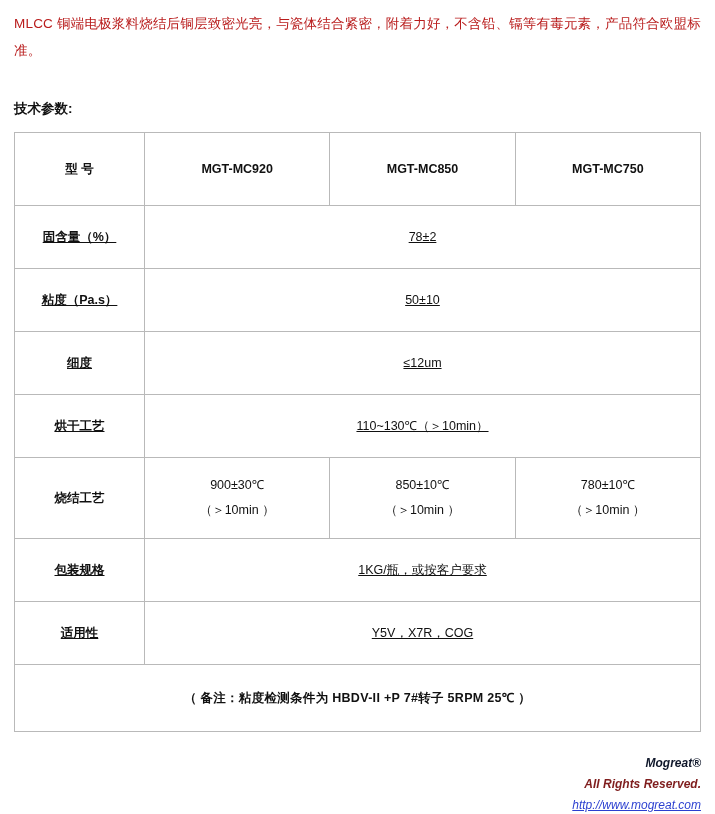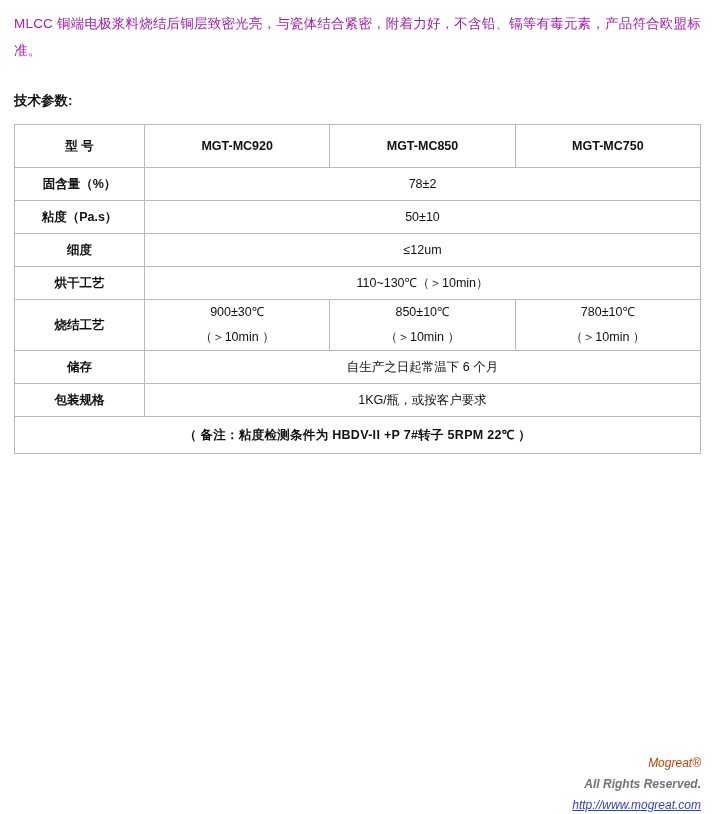--- a/index.html
+++ b/index.html
@@ -20,60 +20,61 @@
     width: 715px;
     height: 814px;
     box-sizing: border-box;
     padding: 0 14px;
   }
   .intro {
     margin-top: 10px;
     font-size: 13.5px;
     line-height: 2.0;
     letter-spacing: 0.2px;
-    color: #a21caf;
+    color: #b91c1c;
   }
   .section-title {
-    margin-top: 28px;
+    margin-top: 36px;
     margin-bottom: 14px;
     font-size: 13.5px;
     font-weight: bold;
     color: #111;
   }
   table.spec {
     border-collapse: collapse;
     width: 687px;
     table-layout: fixed;
   }
   table.spec td {
     border: 1px solid #b9b9b9;
     text-align: center;
     vertical-align: middle;
     font-size: 12.5px;
     color: #111;
-    padding: 0 4px;
+    padding: 15px 4px;
   }
   td.label {
     width: 121px;
     font-weight: bold;
     font-size: 13px;
   }
   td.headcell {
     font-weight: bold;
     font-size: 14.5px;
     color: #7b5ea7;
     height: 42px;
   }
   td.modelhead {
     font-weight: bold;
     font-size: 15px;
     color: #000;
   }
   tr.rowheight td {
     height: 32px;
+    text-decoration: underline;
   }
   td.sinter {
     line-height: 2.0;
     padding: 10px 4px;
     font-size: 12.5px;
   }
   td.sinter div {
     white-space: nowrap;
   }
   td.note {
@@ -85,28 +86,28 @@
   }
   .footer {
     position: absolute;
     right: 14px;
     bottom: 8px;
     text-align: right;
     font-size: 12px;
     line-height: 1.75;
   }
   .footer .brand {
-    font-weight: normal;
+    font-weight: bold;
     font-style: italic;
-    color: #c2410c;
+    color: #0f172a;
   }
   .footer .rights {
     font-weight: bold;
     font-style: italic;
-    color: #737373;
+    color: #7f1d1d;
   }
   .footer .url {
     color: #2b3fd0;
     text-decoration: underline;
     font-style: italic;
     display: inline-block;
   }
 </style>
 </head>
 <body>
@@ -156,33 +157,33 @@
           <div>850±10℃</div>
           <div>（＞10min ）</div>
         </td>
         <td class="sinter">
           <div>780±10℃</div>
           <div>（＞10min ）</div>
         </td>
       </tr>
 
 
-      <tr class="rowheight">
-        <td class="label">储存</td>
-        <td colspan="3">自生产之日起常温下 6 个月</td>
-      </tr>
 
       <tr class="rowheight">
         <td class="label">包装规格</td>
         <td colspan="3">1KG/瓶，或按客户要求</td>
       </tr>
 
+      <tr class="rowheight">
+        <td class="label">适用性</td>
+        <td colspan="3">Y5V，X7R，COG</td>
+      </tr>
 
       <tr>
-        <td class="note" colspan="4">（ 备注：粘度检测条件为 HBDV-II   +P   7#转子   5RPM   22℃ ）</td>
+        <td class="note" colspan="4">（ 备注：粘度检测条件为 HBDV-II   +P   7#转子   5RPM   25℃ ）</td>
       </tr>
     </tbody>
   </table>
 
   <div class="footer">
     <div class="brand">Mogreat®</div>
     <div class="rights">All Rights Reserved.</div>
     <div><a class="url" href="#">http://www.mogreat.com</a></div>
   </div>
 

